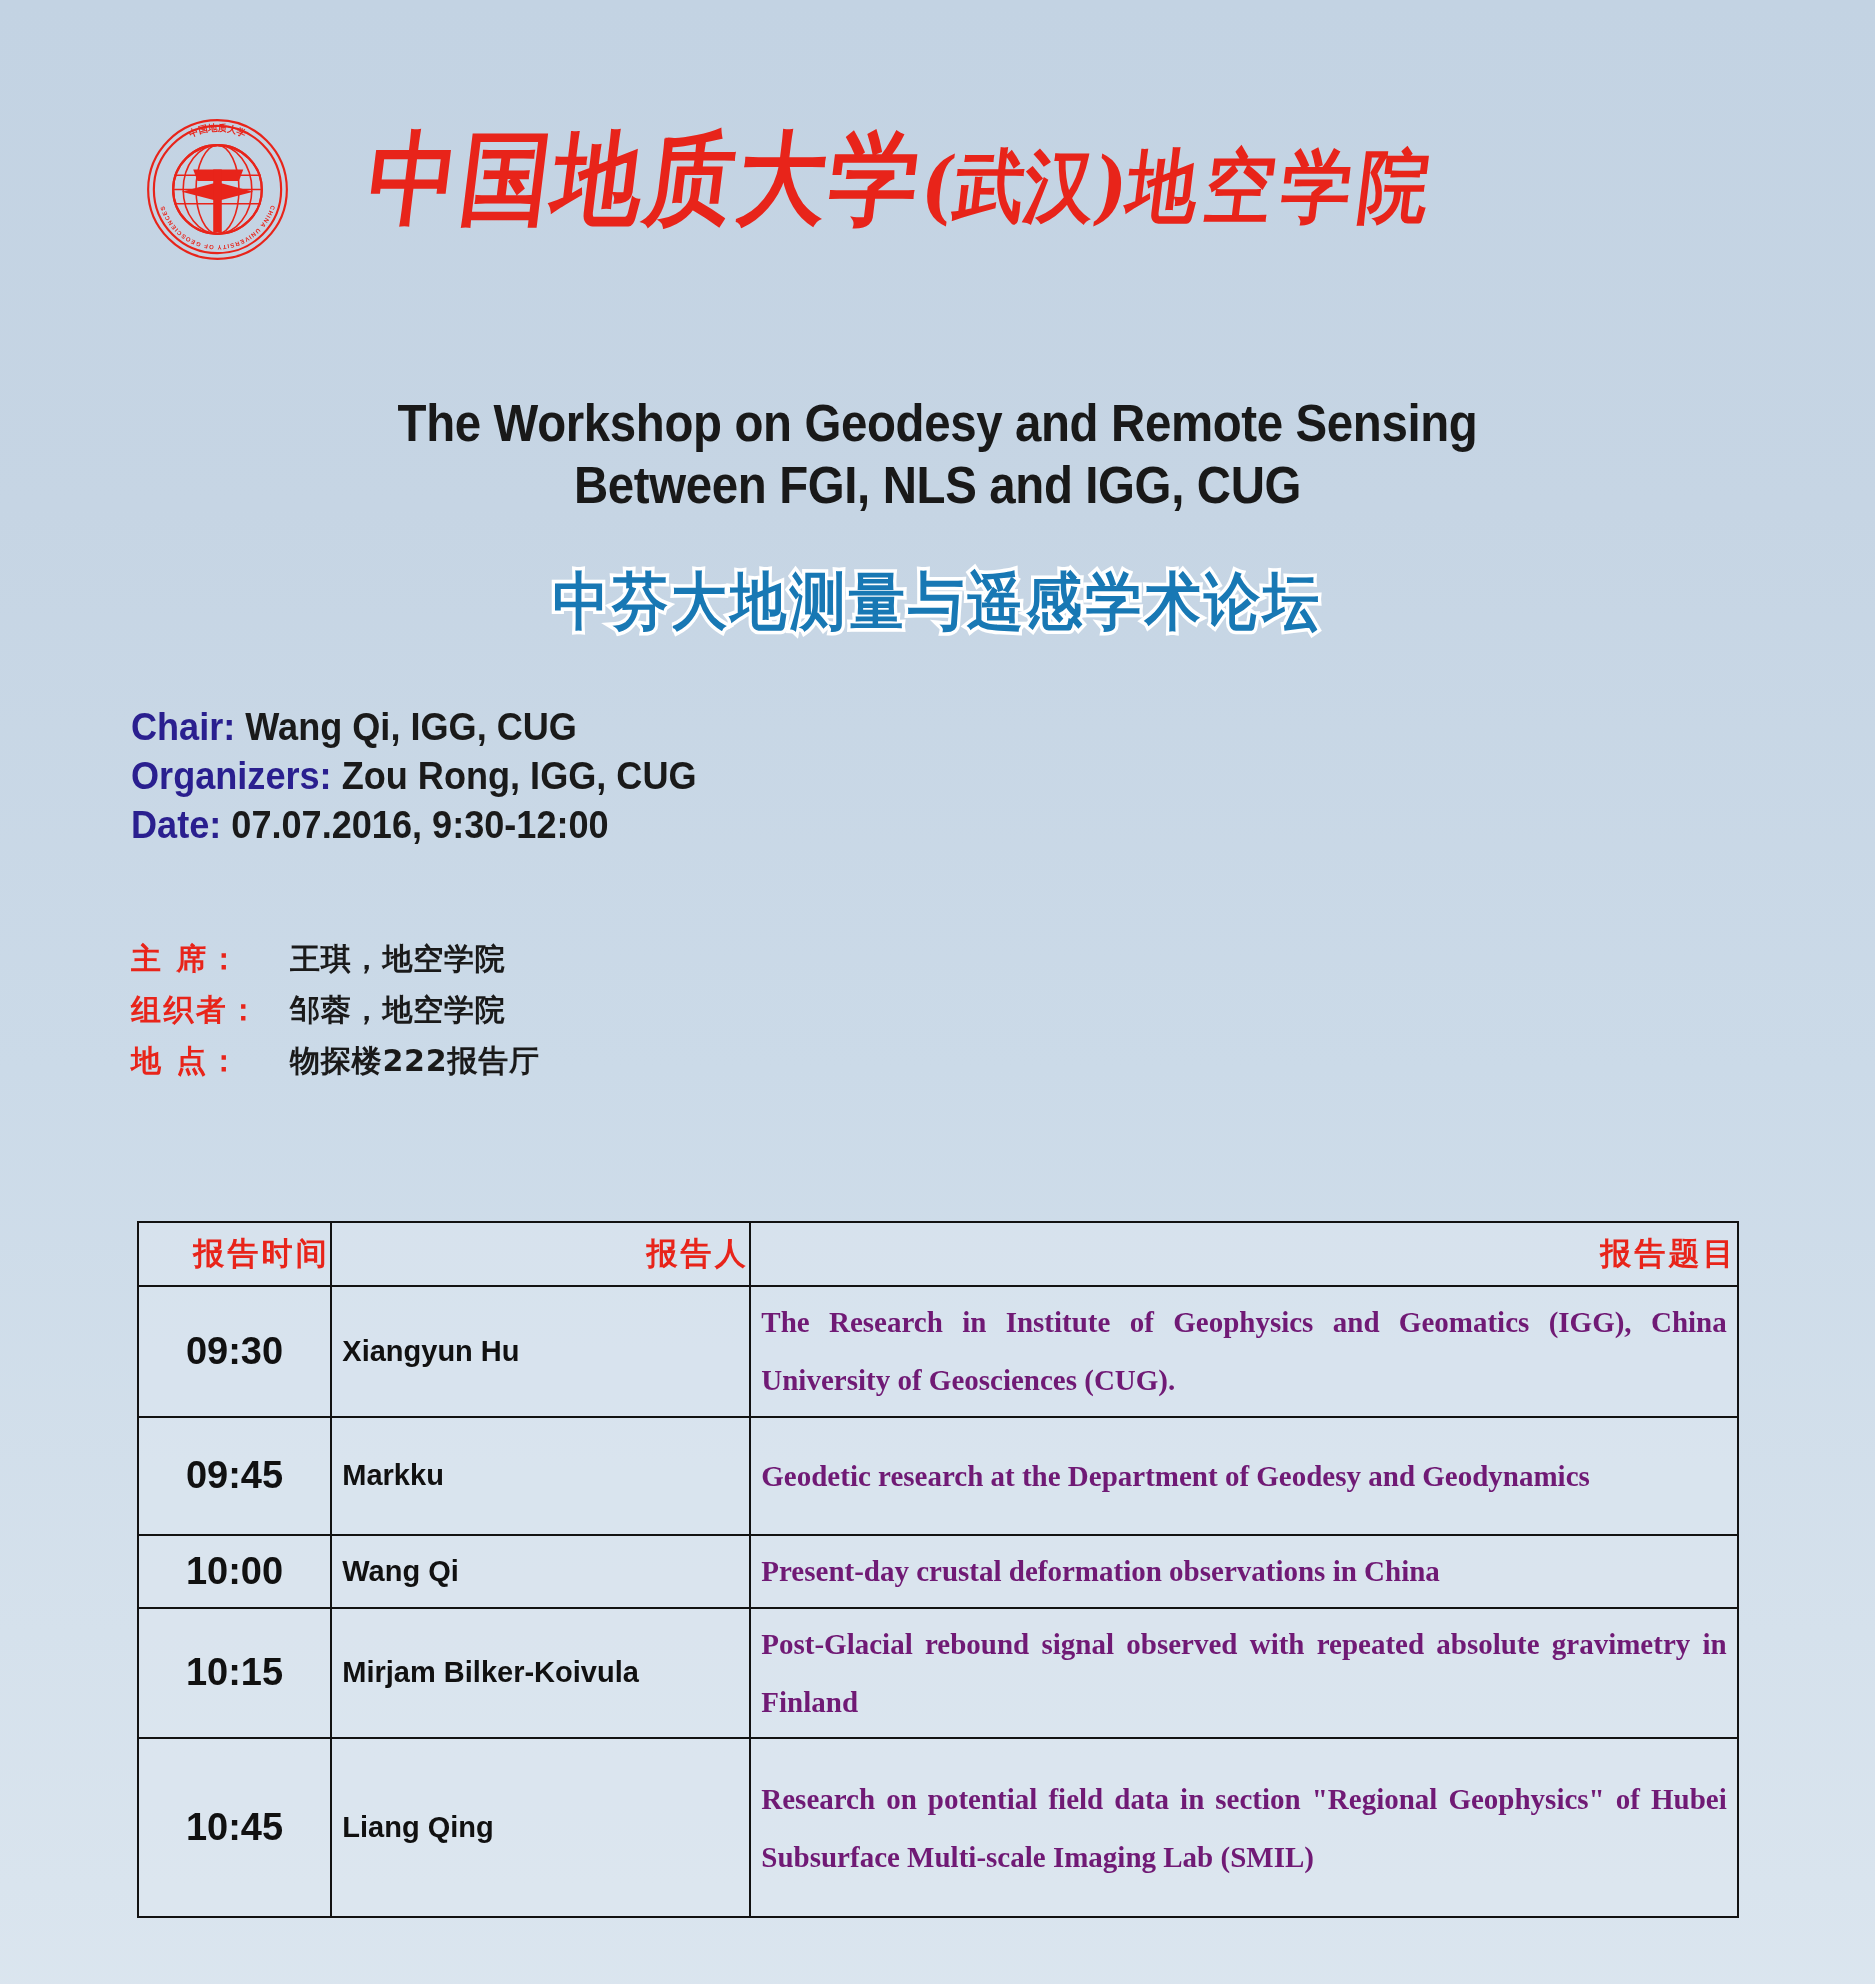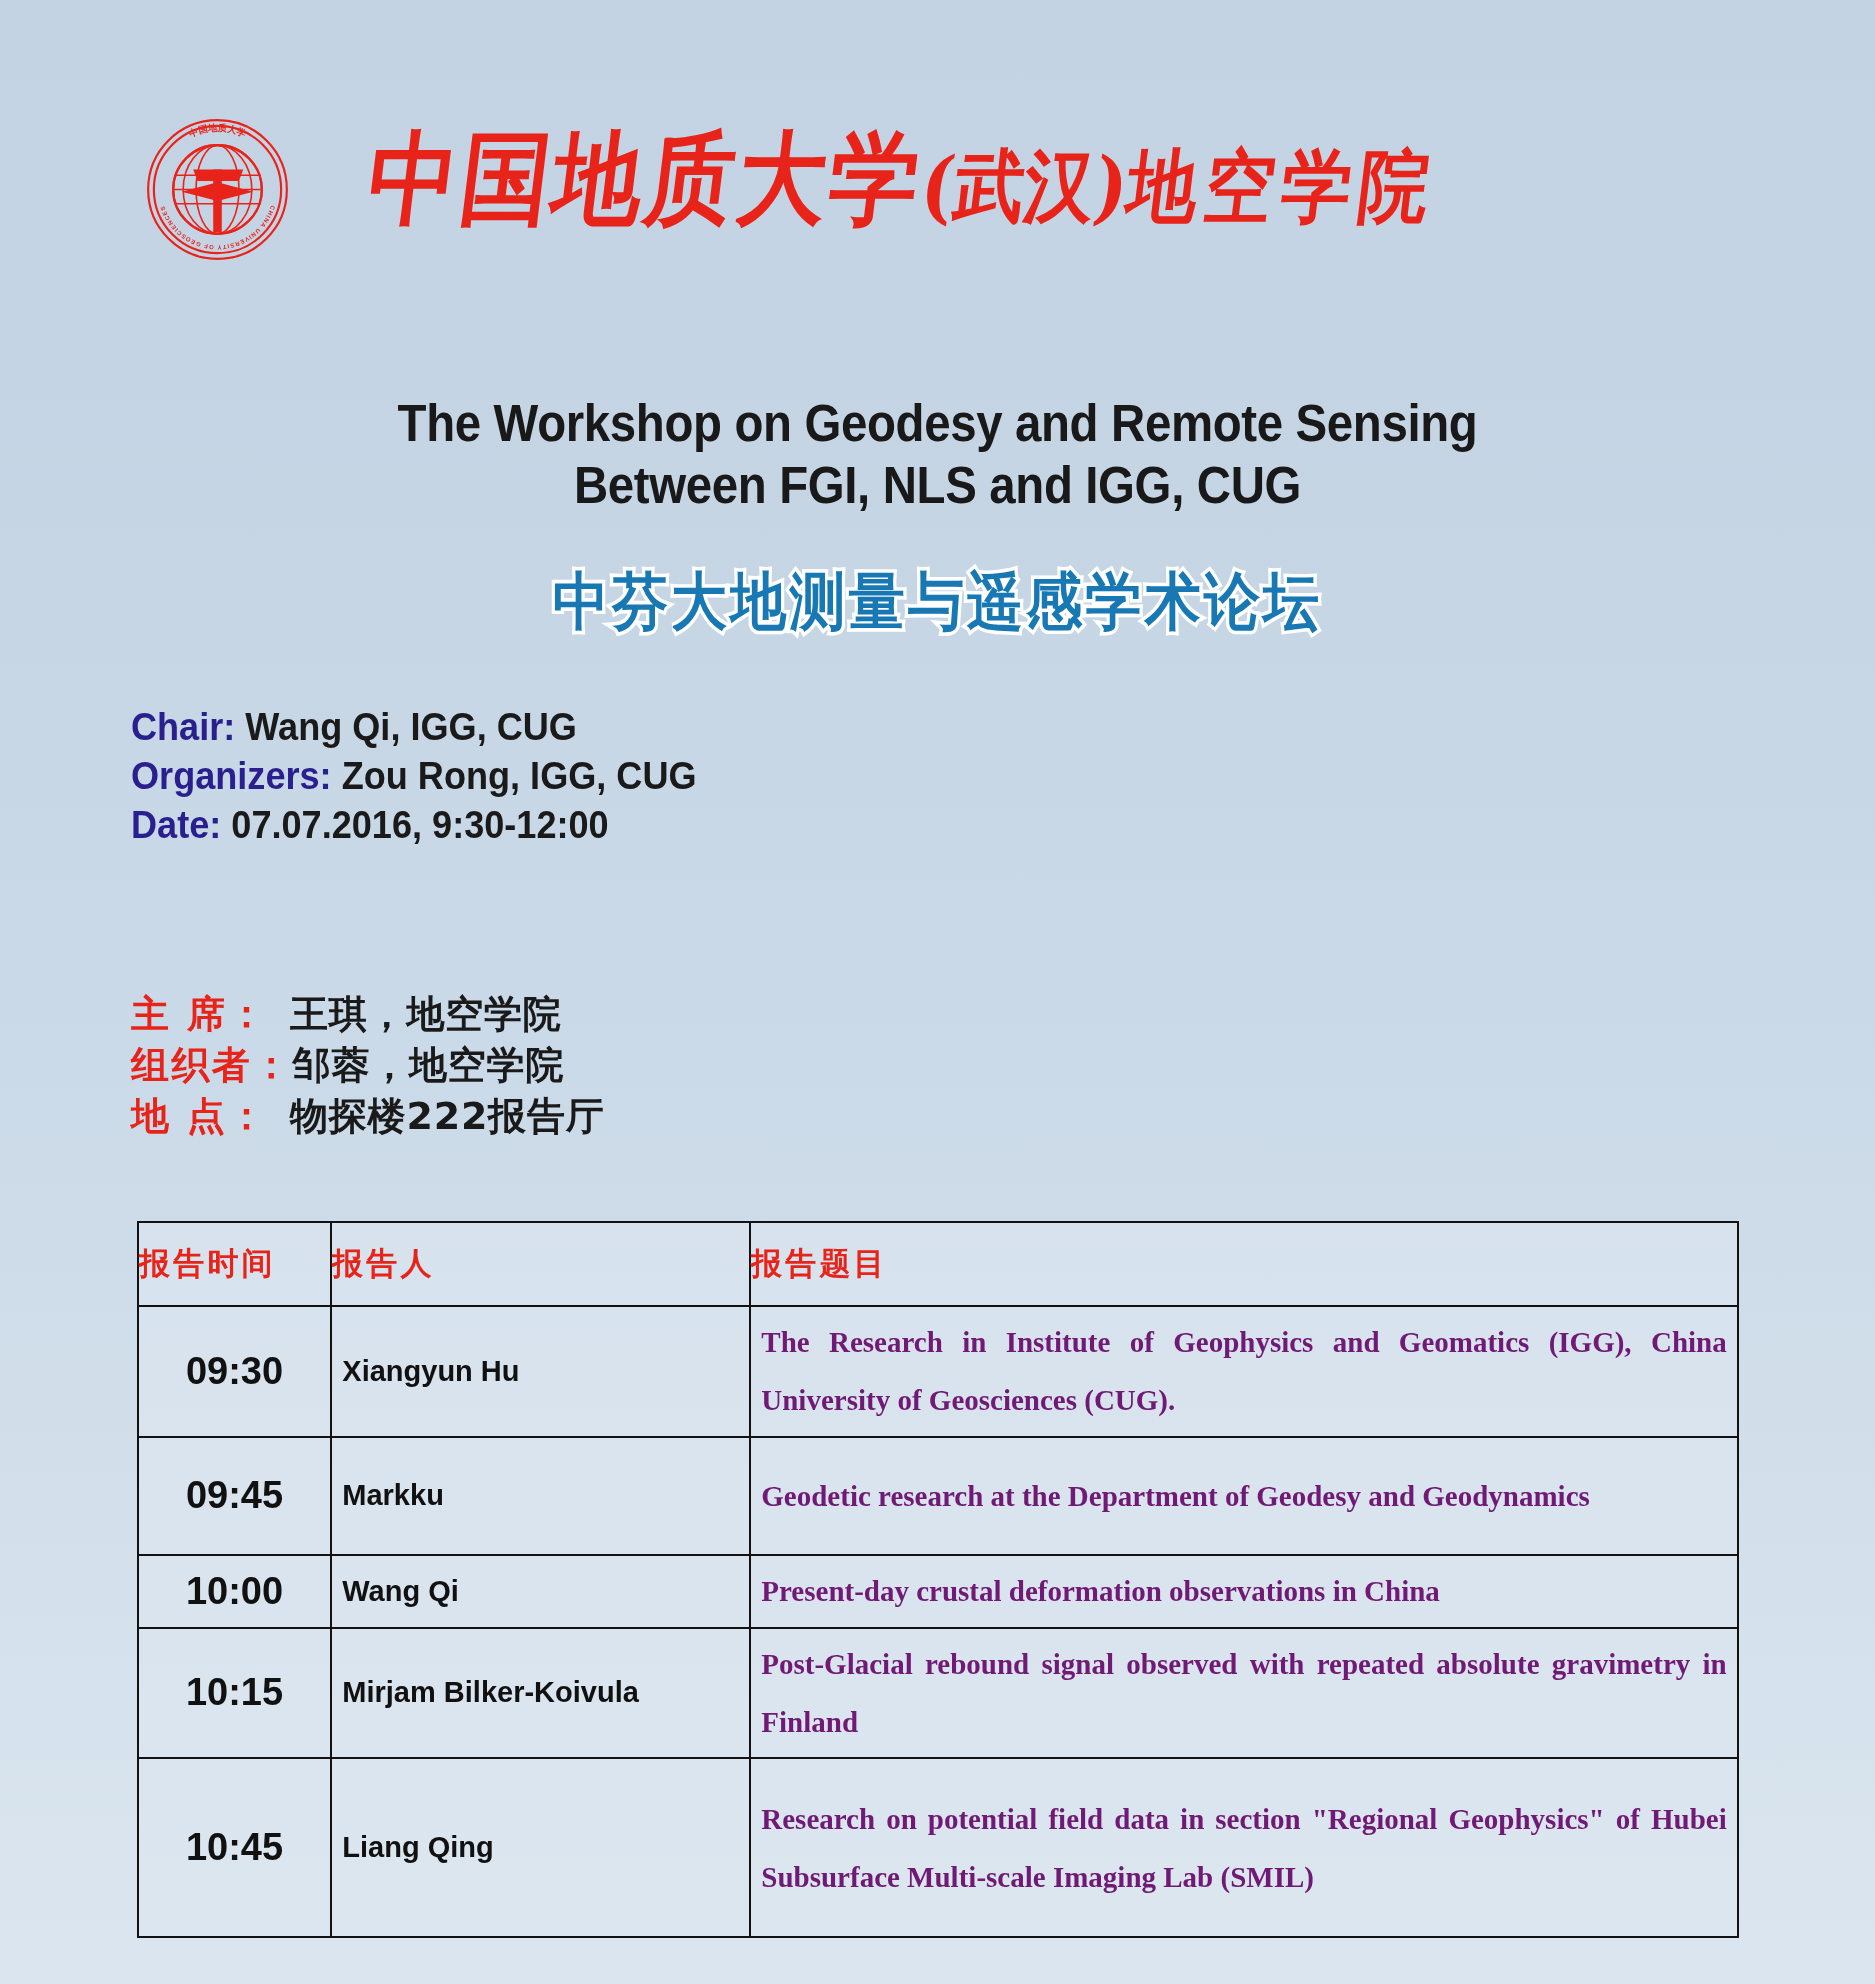--- a/index.html
+++ b/index.html
@@ -103,24 +103,24 @@
     color: #1a1a1a;
     transform: scaleX(0.95);
     transform-origin: left top;
   }
   #en-info .key { color: #2a1f8f; }
 
   
   #cn-info {
     position: absolute;
     left: 131px;
-    top: 989px;
+    top: 933px;
     font-family: "DejaVu Sans", "Liberation Sans", sans-serif;
     font-weight: bold;
-    font-size: 38px;
+    font-size: 30px;
     line-height: 51px;
     color: #1a1a1a;
     transform-origin: left top;
   }
   #cn-info .row { display:flex; align-items: baseline; white-space: nowrap; }
   #cn-info .key {
     color: #e8241a;
     display: inline-block;
     min-width: 159px;
     letter-spacing: 2.4px;
@@ -140,27 +140,27 @@
   #programme col.c-time  { width: 193px; }
   #programme col.c-spk   { width: 419px; }
   #programme col.c-title { width: 988px; }
 
   #programme th, #programme td {
     border: 2px solid #121212;
     vertical-align: middle;
     background: rgba(223,232,240,0.55);
   }
   #programme thead th {
-    height: 84px;
+    height: 64px;
     color: #e8241a;
     font-family: "DejaVu Sans","Liberation Sans",sans-serif;
     font-weight: bold;
     font-size: 31px;
     letter-spacing: 3.2px;
-    text-align: left;
+    text-align: right;
   }
   #programme td.time {
     text-align: center;
     font-family: "Liberation Sans", sans-serif;
     font-weight: bold;
     font-size: 38px;
     color: #111;
     white-space: nowrap;
   }
   #programme td.speaker {

